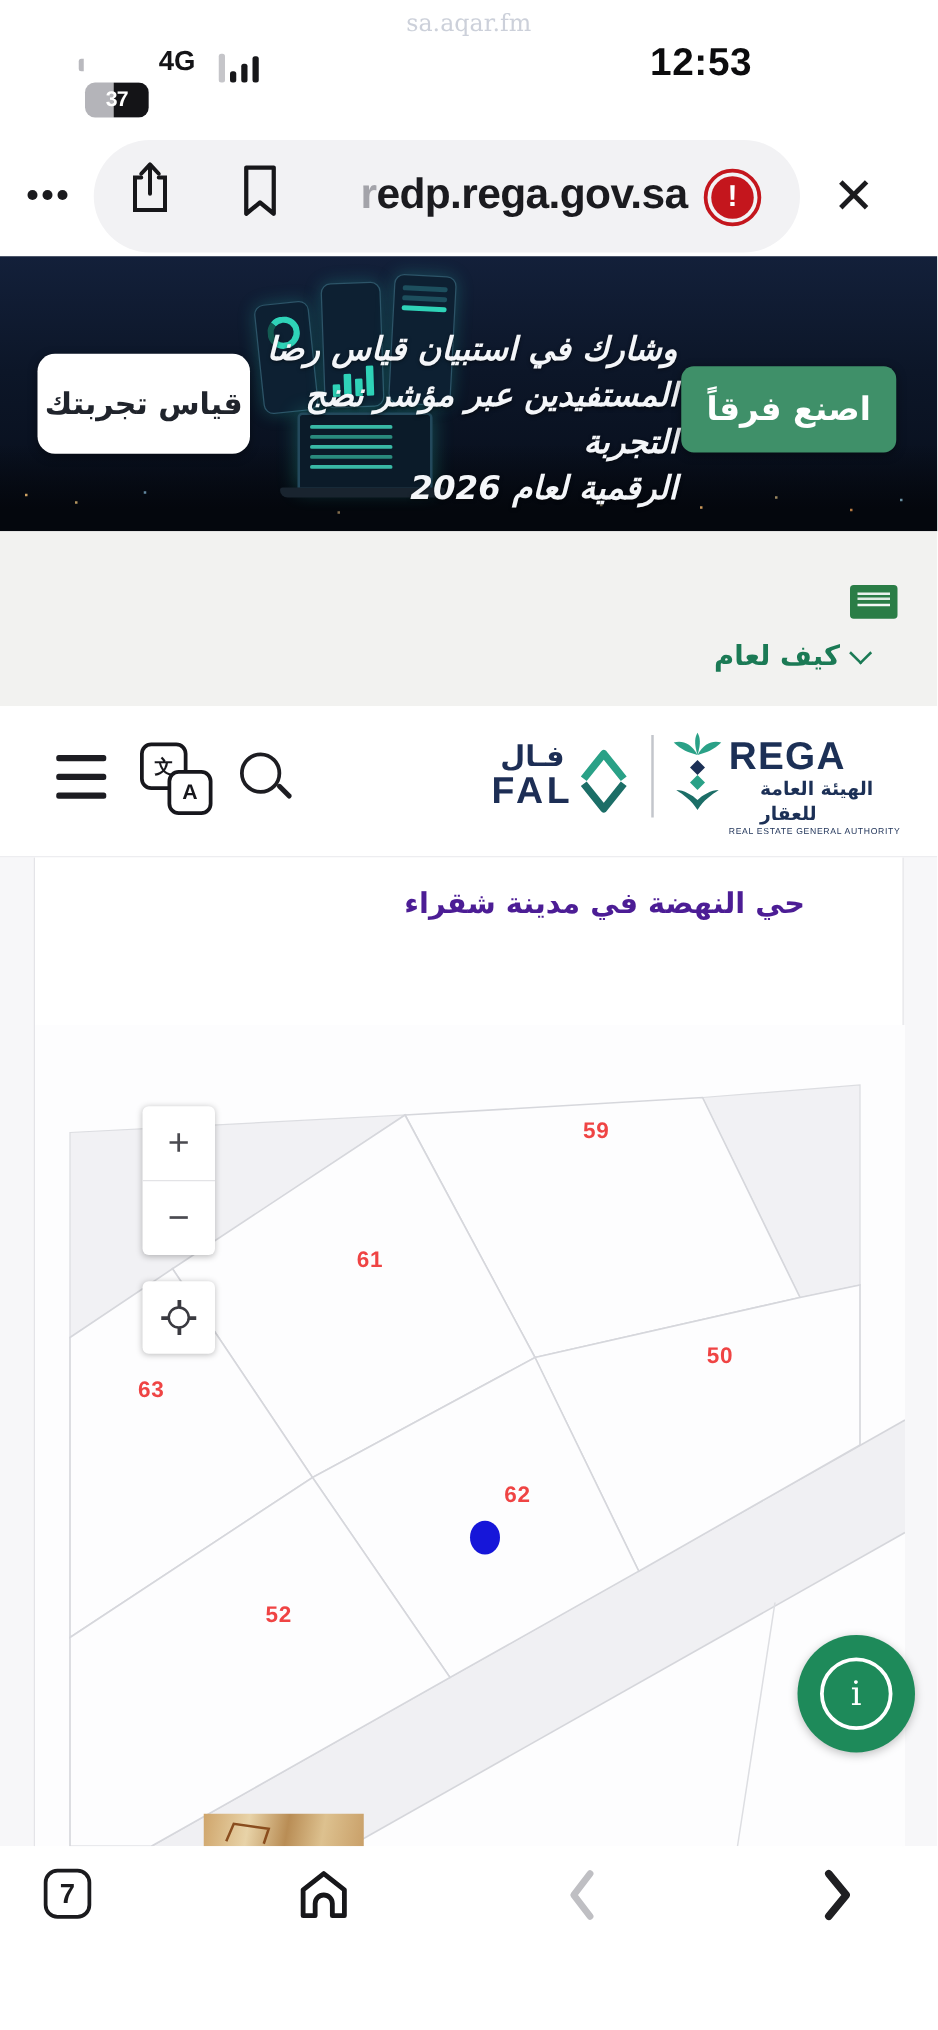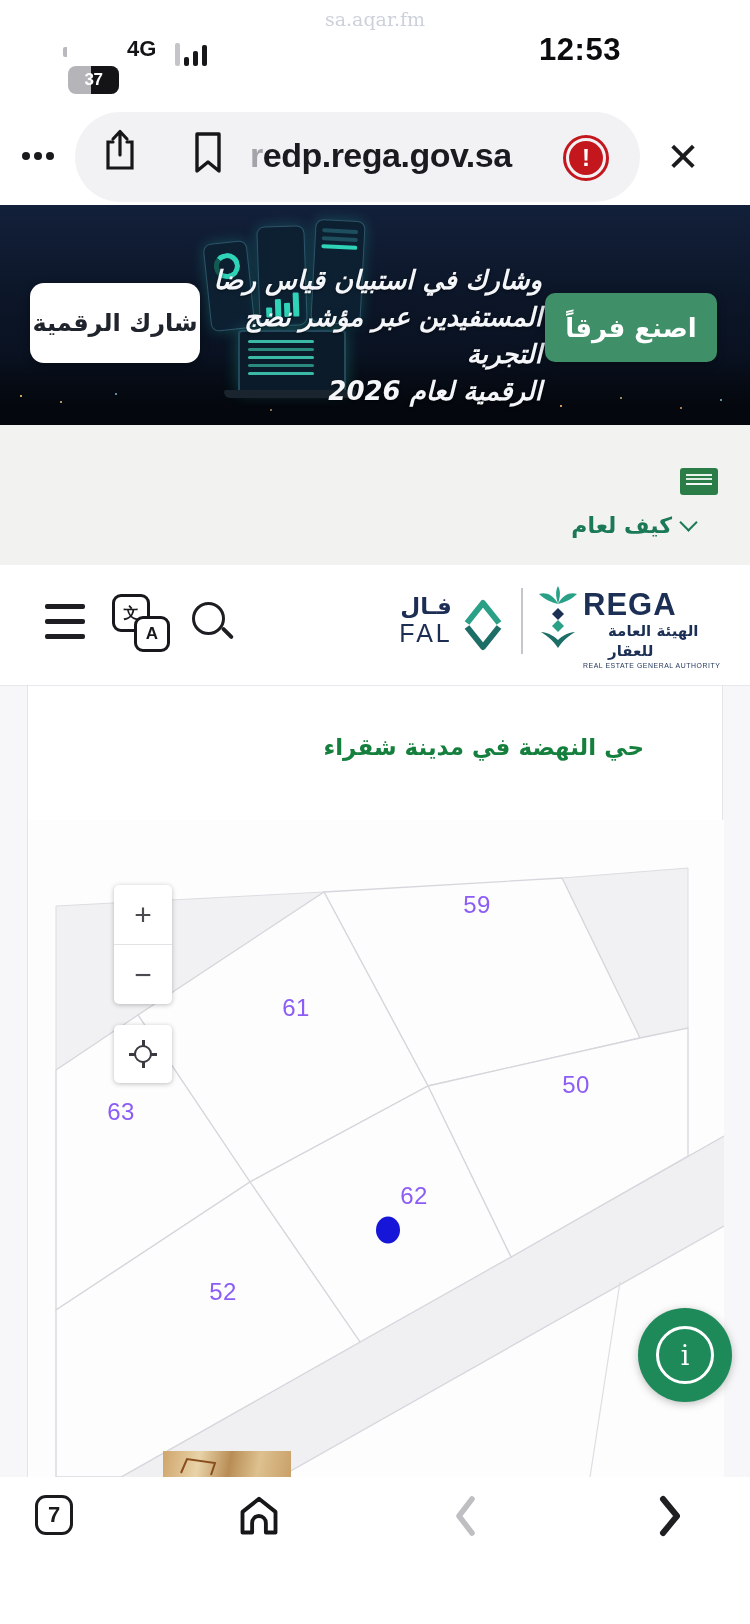--- a/index.html
+++ b/index.html
@@ -11,29 +11,29 @@
 
   
   .battery{left:63px;top:38px;width:56px;height:28px;}
   .batt-nub{position:absolute;left:0;top:9px;width:4px;height:10px;background:#b9b9be;border-radius:2px 0 0 2px;}
   .batt-body{position:absolute;left:5px;top:0;width:51px;height:28px;border-radius:8px;background:#b4b4b9;overflow:hidden;margin-top:28px;}
   .batt-fill{position:absolute;right:0;top:0;width:55%;height:100%;background:#141417;}
   .batt-num{position:absolute;left:0;top:0;width:100%;height:100%;color:#ffffff;font-weight:bold;font-size:17px;text-align:center;line-height:28px;letter-spacing:-0.5px;}
   .net{left:127px;top:36px;font-size:22px;font-weight:bold;color:#141417;}
   .sigbars{left:175px;top:40px;width:44px;height:26px;display:flex;align-items:flex-end;gap:4px;}
   .sigbars i{display:block;width:5px;border-radius:2px;background:#17171a;}
-  .clock{left:520px;top:32px;width:120px;text-align:center;font-size:31px;font-weight:bold;color:#0c0c0e;letter-spacing:0.5px;}
+  .clock{left:520px;top:32px;width:120px;text-align:left;font-size:31px;font-weight:bold;color:#0c0c0e;letter-spacing:0.5px;}
 
   
   .more-dots{left:22px;top:152px;width:44px;display:flex;gap:4px;}
   .more-dots i{width:8px;height:8px;border-radius:50%;background:#1a1a1d;display:block;}
   .url-pill{left:75px;top:112px;width:565px;height:90px;border-radius:45px;background:#f2f2f4;}
   .share-ic{left:103px;top:128px;}
   .bm-ic{left:190px;top:130px;}
-  .url-text{left:250px;top:136px;width:300px;font-size:34px;font-weight:bold;color:#1b1b1f;letter-spacing:-0.5px;white-space:nowrap;}
+  .url-text{left:250px;top:136px;width:300px;font-size:34px;font-weight:bold;color:#1b1b1f;letter-spacing:-0.5px;white-space:nowrap;text-align:right;}
   .url-text .dim{color:#a3a3a9;font-weight:bold;}
   .warn-badge{left:563px;top:135px;width:46px;height:46px;border-radius:50%;border:3px solid #c4161d;box-sizing:border-box;}
   .warn-inner{position:absolute;left:3px;top:3px;width:34px;height:34px;border-radius:50%;background:#c4161d;color:#fff;font-weight:bold;font-size:24px;display:flex;align-items:center;justify-content:center;}
   .close-x{left:658px;top:130px;width:50px;height:54px;font-size:40px;font-weight:600;color:#1b1b1e;display:flex;align-items:center;justify-content:center;}
 
   
   .promo{left:0;top:205px;width:750px;height:220px;overflow:hidden;
          background:linear-gradient(180deg,#13203a 0%,#0c1628 42%,#070d19 100%);}
   .promo .skyline{position:absolute;left:0;bottom:0;width:100%;height:70px;
          background:linear-gradient(180deg,rgba(6,10,18,0) 0%,#04070d 75%);}
@@ -73,34 +73,34 @@
   .burger{left:45px;top:604px;width:40px;height:38px;}
   .burger i{position:absolute;left:0;width:40px;height:4.5px;background:#1d1d22;border-radius:2px;display:block;}
   .translate{left:112px;top:594px;width:58px;height:58px;}
   .tr-back{position:absolute;left:0;top:0;width:32px;height:32px;border:3px solid #17171c;border-radius:9px;background:#fff;font-size:15px;font-weight:bold;color:#17171c;display:flex;align-items:center;justify-content:center;}
   .tr-front{position:absolute;left:22px;top:22px;width:30px;height:30px;border:3px solid #17171c;border-radius:9px;background:#fff;font-size:17px;font-weight:bold;color:#17171c;display:flex;align-items:center;justify-content:center;}
   .search{left:190px;top:600px;width:50px;height:52px;}
   .search .lens{position:absolute;left:2px;top:2px;width:27px;height:27px;border:3.5px solid #1d1d22;border-radius:50%;}
   .search .handle{position:absolute;left:30px;top:31px;width:15px;height:3.8px;background:#1d1d22;border-radius:2px;transform:rotate(45deg);}
   .fal-text{left:393px;top:593px;width:66px;text-align:center;color:#1d2e55;}
   .fal-ar{font-size:23px;font-weight:bold;line-height:26px;}
-  .fal-en{font-size:25px;font-weight:normal;letter-spacing:3px;line-height:28px;}
+  .fal-en{font-size:30px;font-weight:bold;letter-spacing:3px;line-height:28px;}
   .fal-mark{left:461px;top:594px;}
   .hdr-div{left:521px;top:588px;width:2px;height:66px;background:#c3c6cc;}
   .palm{left:535px;top:586px;}
   .rega-block{left:583px;top:589px;width:150px;color:#1c3056;}
   .rega-en{font-size:31px;font-weight:bold;letter-spacing:1px;line-height:32px;}
   .rega-ar{font-size:15px;font-weight:bold;line-height:20px;text-align:left;direction:rtl;margin-left:25px;}
   .rega-sub{font-size:6.9px;letter-spacing:0.55px;line-height:10px;color:#1c3056;}
 
   
   .page-area{left:0;top:686px;width:750px;height:791px;background:#f7f7f9;}
   .card{position:absolute;left:27px;top:0;width:696px;height:791px;background:#ffffff;border-left:1px solid #e4e4e8;border-right:1px solid #e4e4e8;box-sizing:border-box;}
-  .page-title{right:78px;top:24px;width:560px;text-align:right;font-size:23px;font-weight:bold;color:#15803d;margin-top:24px;}
-  .map-label{transform:translate(-50%,-50%);font-size:24px;font-weight:normal;color:#8b5cf6;letter-spacing:0.5px;}
+  .page-title{right:78px;top:24px;width:560px;text-align:right;font-size:23px;font-weight:bold;color:#4c1d95;}
+  .map-label{transform:translate(-50%,-50%);font-size:18px;font-weight:bold;color:#ef4444;letter-spacing:0.5px;}
   .zoomctl{left:86px;top:199px;width:58px;background:#ffffff;border-radius:5px;box-shadow:0 1px 5px rgba(0,0,0,.25);}
   .zoombtn{width:58px;height:59px;font-size:30px;color:#4a4a50;font-weight:400;}
   .zoomsep{height:1px;background:#e3e3e6;}
   .locate{left:86px;top:339px;width:58px;height:58px;background:#ffffff;border-radius:5px;box-shadow:0 1px 5px rgba(0,0,0,.25);}
   .loc-ic{position:relative;width:26px;height:26px;}
   .loc-ic .ring{position:absolute;left:4px;top:4px;width:18px;height:18px;border:2.6px solid #3a3a40;border-radius:50%;box-sizing:border-box;}
   .loc-ic .t{position:absolute;left:12px;top:-1px;width:2.6px;height:6px;background:#3a3a40;}
   .loc-ic .b{position:absolute;left:12px;bottom:-1px;width:2.6px;height:6px;background:#3a3a40;}
   .loc-ic .l{position:absolute;top:12px;left:-1px;height:2.6px;width:6px;background:#3a3a40;}
   .loc-ic .r{position:absolute;top:12px;right:-1px;height:2.6px;width:6px;background:#3a3a40;}
@@ -170,21 +170,21 @@
         <i style="height:24px"></i>
       </span>
     </div>
   <div class="abs phone ph3">
       <span class="sq"></span>
     </div>
   <div class="abs laptop-screen">
       <i></i>
     </div>
   <div class="abs laptop-base"></div>
-  <div class="abs share-exp-btn ctr ar">شارك الرقمية</div>
+  <div class="abs share-exp-btn ctr ar">قياس تجربتك</div>
   <div class="abs promo-text ar">
     <div>وشارك في استبيان قياس رضا</div>
     <div>المستفيدين عبر مؤشر نضج التجربة</div>
     <div>الرقمية لعام 2026</div>
   </div>
   <div class="abs make-diff-btn ctr ar">اصنع فرقاً</div>
 
   <div class="abs gov"></div>
   <div class="abs flag">
       <i></i>

